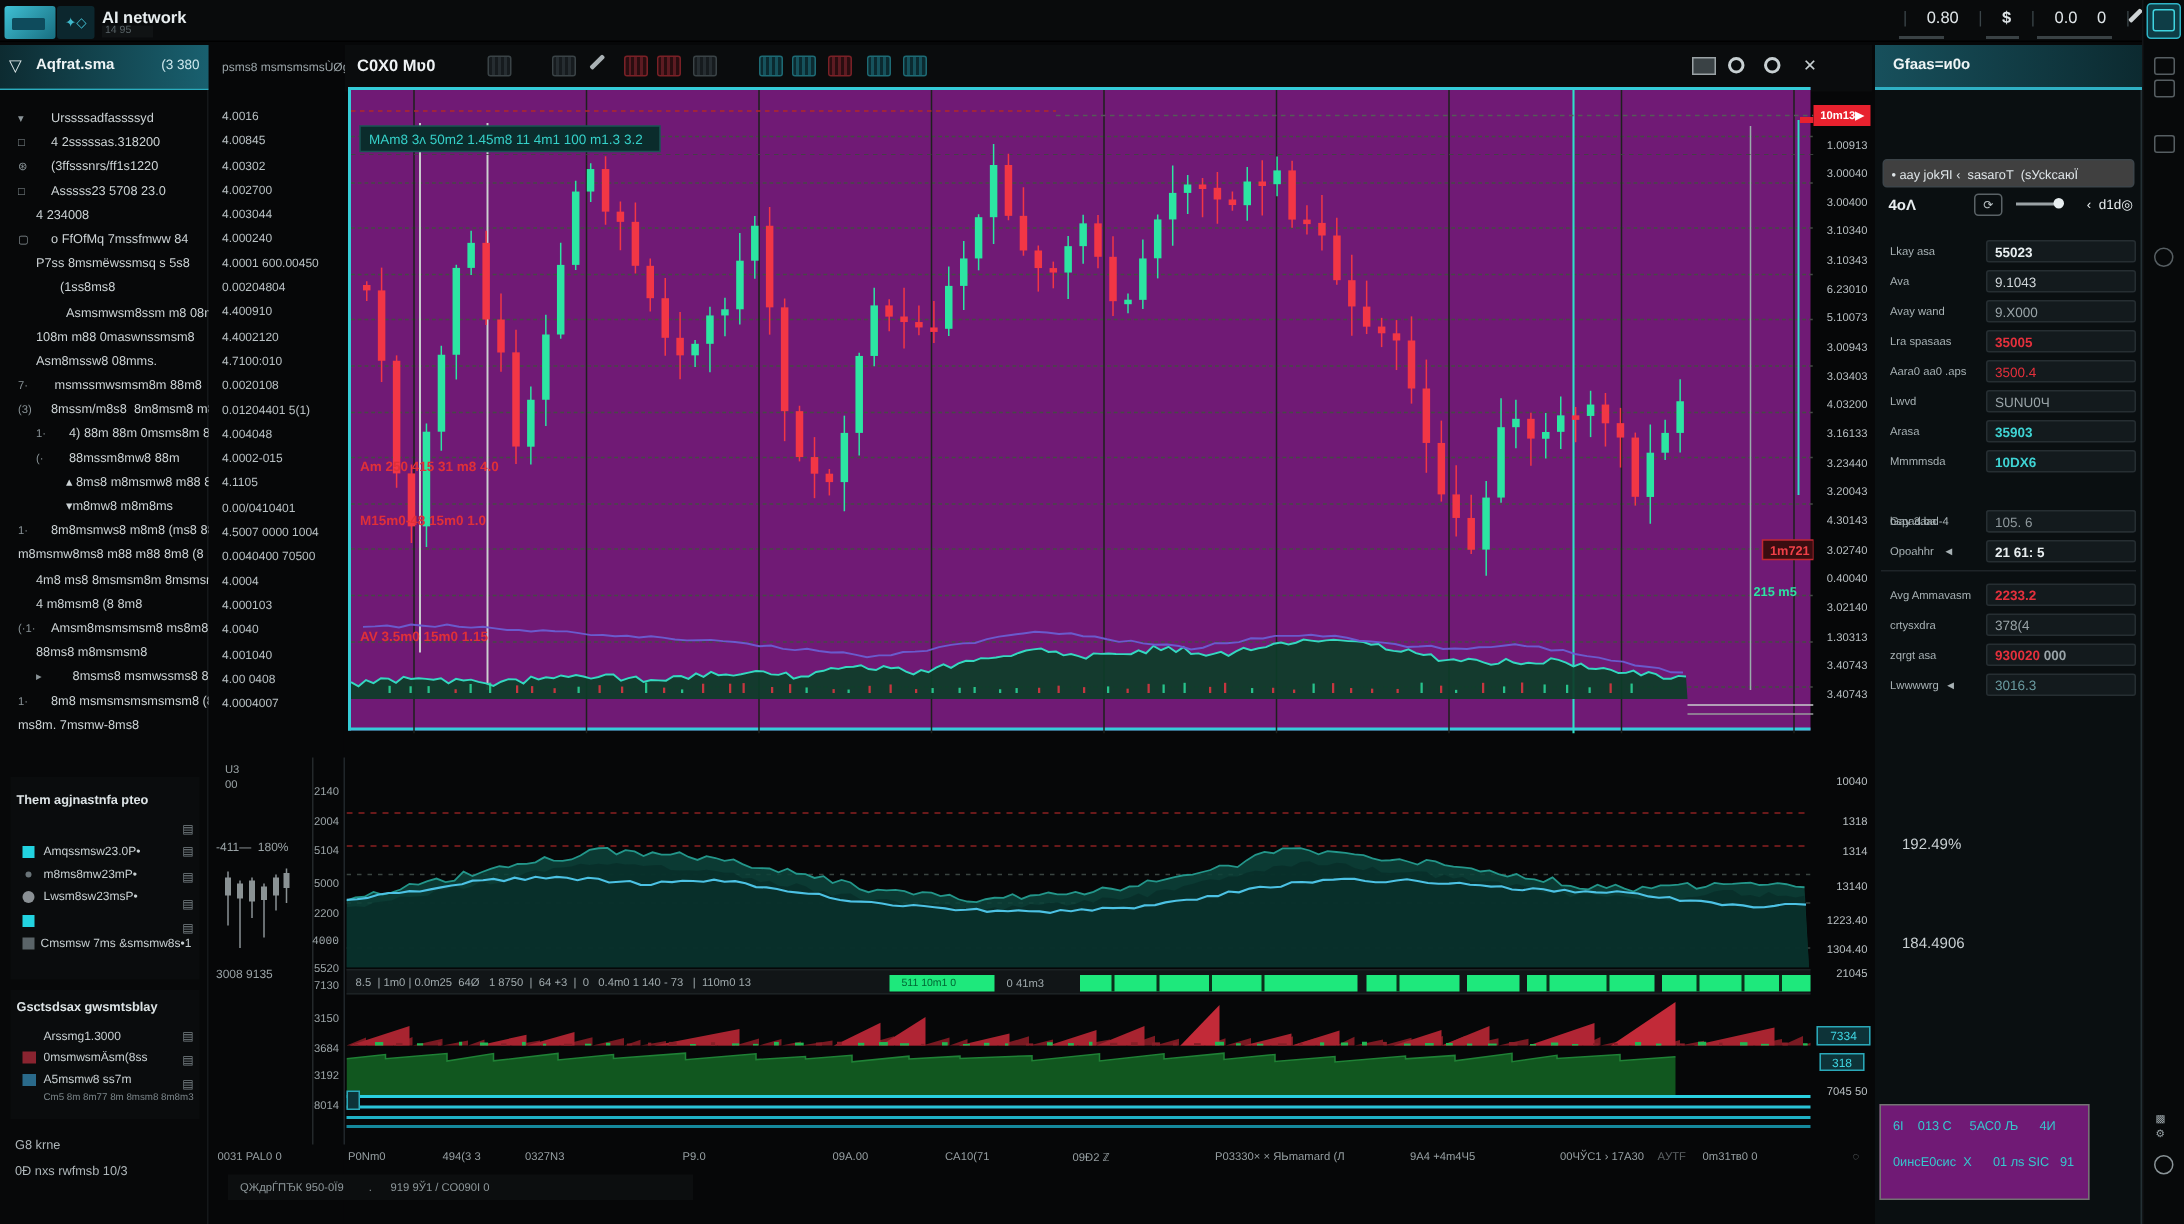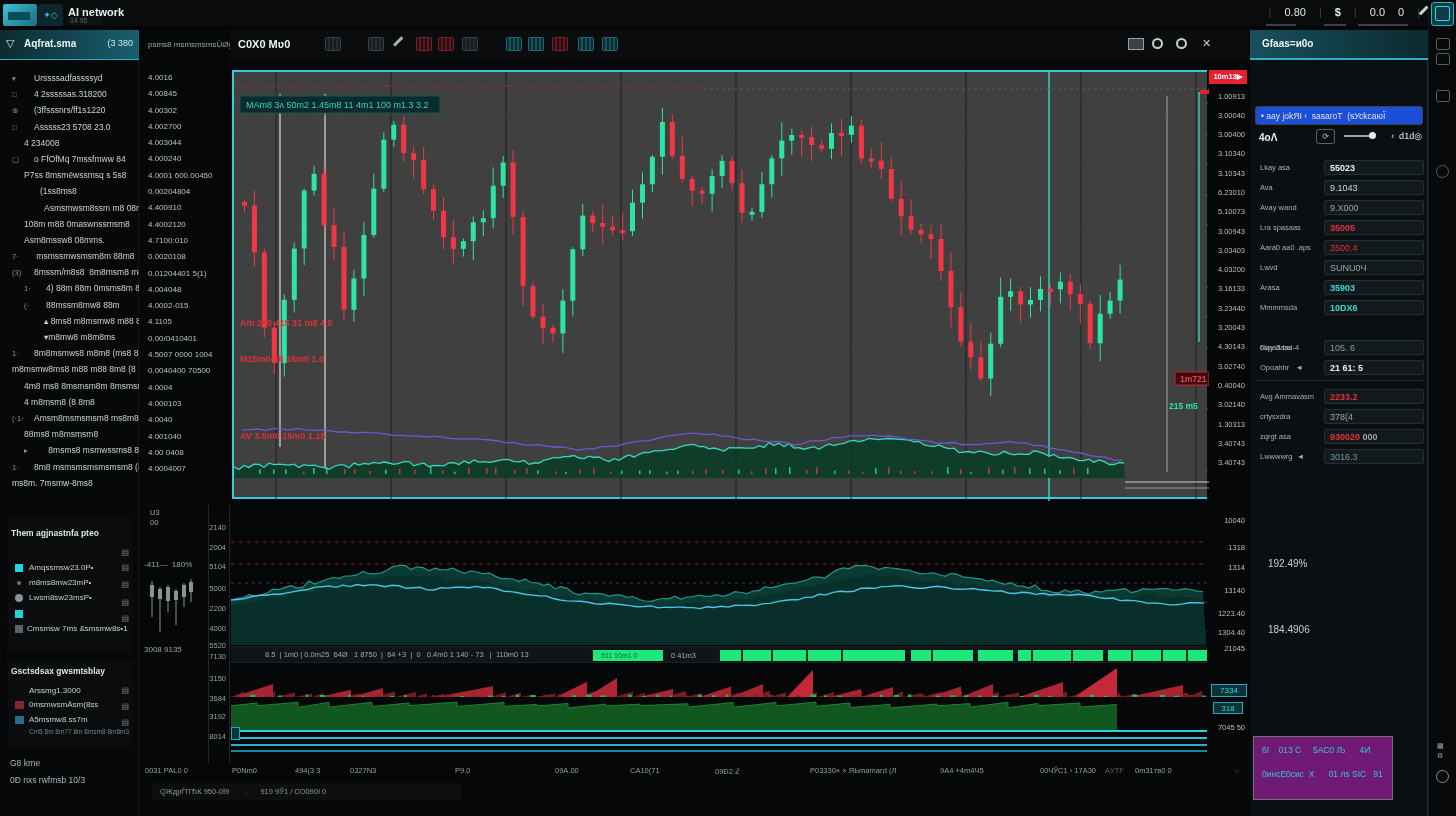--- a/index.html
+++ b/index.html
@@ -23,27 +23,27 @@
 .pcol { position:absolute; left:140px; top:30px; width:89px; height:786px; background:#060708; }
 .pchead { position:absolute; left:8px; top:10px; font-size:8px; color:#9aa4a8; }
 .pcr { height:16.3px; line-height:16.3px; font-size:8px; color:#b9c1c4; white-space:nowrap; }
 
 .chartwin { position:absolute; left:230px; top:30px; width:1018px; height:740px; }
 .chead { position:absolute; left:0; top:0; width:1018px; height:31px; background:#0a0c0d; }
 .ctitle { position:absolute; left:8px; top:8px; color:#eef2f4; font-weight:bold; font-size:11px; }
 .cicon { position:absolute; top:7px; width:16px; height:14px; border:1px solid #3a4346; border-radius:2px; background:repeating-linear-gradient(90deg,#161b1e 0 2px,#262d31 2px 4px); }
 .cicon.teal { border-color:#1d6a74; background:repeating-linear-gradient(90deg,#0b2a30 0 2px,#16525c 2px 4px); }
 .cicon.red { border-color:#7a2026; background:repeating-linear-gradient(90deg,#2a0d10 0 2px,#5c1b22 2px 4px); }
-.plot { position:absolute; left:2px; top:40px; width:975px; height:429px; background:#404040; border:2px solid #35ccd8; border-right:none; }
+.plot { position:absolute; left:2px; top:28px; width:975px; height:429px; background:#701a75; border:2px solid #35ccd8; border-right:none; }
 .paxis { position:absolute; left:979px; top:32px; width:39px; height:720px; font-size:7.5px; color:#b8bfc2; }
 .pxbox { position:absolute; top:8px; right:1px; width:38px; height:14px; background:#e8212e; color:#fff; font-size:7.5px; line-height:14px; text-align:center; font-weight:bold; }
 
 .lpane { position:absolute; left:231px; top:505px; width:976px; height:258px; }
 .laxis { position:absolute; left:142px; top:505px; width:87px; height:258px; font-size:7.5px; color:#9aa3a6; }
-.statstrip { position:absolute; left:0; top:141px; width:976px; height:17px; background:#111517; border-top:1px solid #1c2224; border-bottom:1px solid #1c2224; font-size:7.5px; color:#9fa9ac; line-height:15px; white-space:nowrap;padding-left:28px; }
+.statstrip { position:absolute; left:0; top:141px; width:976px; height:17px; background:#111517; border-top:1px solid #1c2224; border-bottom:1px solid #1c2224; font-size:7.5px; color:#9fa9ac; line-height:15px; white-space:nowrap; }
 .gblock { position:absolute; top:2.5px; height:11px; background:#1ee87c; }
 .cyl { position:absolute; left:0; width:976px; }
 
 .rpanel { position:absolute; left:1250px; top:30px; width:178px; height:786px; background:#0a0f11; border-right:1px solid #233035; }
 .rphead { position:absolute; left:0; top:0; width:178px; height:30px; background:linear-gradient(90deg,#17505c,#0c2a30); border-bottom:2px solid #2fb0c4; }
 .rphead .t { position:absolute; left:12px; top:8px; color:#eef4f5; font-weight:bold; font-size:10px; }
 .rpsym { position:absolute; left:0; top:32px; width:178px; height:42px; background:#0c2023; }
 .frow { position:absolute; left:8px; width:166px; height:20px; }
 .flabel { position:absolute; left:2px; top:5px; font-size:7.5px; color:#a8b2b5; white-space:nowrap; }
 .finput { position:absolute; right:0; top:2px; width:100px; height:15px; background:#131a1d; border:1px solid #262e32; border-radius:2px; font-size:9px; line-height:14px; padding-left:5px; color:#dfe5e8; white-space:nowrap; }
@@ -526,21 +526,21 @@
     <line x1="47" y1="2" x2="47" y2="25" stroke="#8a9294" stroke-width="1"></line>
       <rect x="45" y="5" width="4" height="10" fill="#8a9294"></rect>
   </svg>
   <div style="position:absolute;left:2px;top:140px;font-size:8px;">3008&nbsp;9135</div>
   <div style="position:absolute;left:66px;top:0px;width:1px;height:258px;background:#23282a;"></div>
 <div style="position:absolute;top:17.5px;right:3px;font-size:7.5px;color:#9aa3a6;">2140</div>
 <div style="position:absolute;top:37.5px;right:3px;font-size:7.5px;color:#9aa3a6;">2004</div>
 <div style="position:absolute;top:56.5px;right:3px;font-size:7.5px;color:#9aa3a6;">5104</div>
 <div style="position:absolute;top:78.5px;right:3px;font-size:7.5px;color:#9aa3a6;">5000</div>
 <div style="position:absolute;top:98.5px;right:3px;font-size:7.5px;color:#9aa3a6;">2200</div>
-<div style="position:absolute;top:118.5px;right:3px;font-size:7.5px;color:#9aa3a6;">4000</div>
+<div style="position:absolute;top:118.5px;right:3px;font-size:7.5px;color:#9aa3a6;font-family:Liberation Mono, monospace;">4000</div>
 <div style="position:absolute;top:135.5px;right:3px;font-size:7.5px;color:#9aa3a6;">5520</div>
 <div style="position:absolute;top:146.5px;right:3px;font-size:7.5px;color:#9aa3a6;">7130</div>
 <div style="position:absolute;top:168.5px;right:3px;font-size:7.5px;color:#9aa3a6;">3150</div>
 <div style="position:absolute;top:188.5px;right:3px;font-size:7.5px;color:#9aa3a6;">3684</div>
 <div style="position:absolute;top:206.5px;right:3px;font-size:7.5px;color:#9aa3a6;">3192</div>
 <div style="position:absolute;top:226.5px;right:3px;font-size:7.5px;color:#9aa3a6;">8014</div>
 </div>
 <div style="position:absolute;left:229px;top:505px;width:1px;height:258px;background:#20262a;"></div>
 <div class="lpane">
   <svg width="976" height="140" style="position:absolute;left:0;top:0;">
@@ -739,21 +739,21 @@
     <span style="left:993px">0m31тв0&nbsp;0</span>
     <span style="left:963px;opacity:0.6">AУTF</span>
     <span style="left:1093px">◌</span>
 </div>
 <div class="binfo">QЖдрЃПЂК&nbsp;950-0Ї9&nbsp;&nbsp;&nbsp;&nbsp;&nbsp;&nbsp;&nbsp;&nbsp;.&nbsp;&nbsp;&nbsp;&nbsp;&nbsp;&nbsp;919&nbsp;9Ў1&nbsp;/&nbsp;СО090І&nbsp;0</div>
 
 <div class="rpanel">
   <div class="rphead">
       <span class="t">Gfaas=и0о</span>
     </div>
-  <div style="position:absolute;left:5px;top:76px;width:168px;height:19px;background:#1d4ed8;border:1px solid #3c4449;border-radius:3px;color:#dfe5e8;font-size:8.5px;line-height:18px;padding:0 5px;white-space:nowrap;">•&nbsp;aay&nbsp;jokЯІ&nbsp;‹&nbsp;&nbsp;sasaгоТ&nbsp;&nbsp;(sУсkсаюЇ</div>
+  <div style="position:absolute;left:5px;top:76px;width:168px;height:19px;background:#404040;border:1px solid #3c4449;border-radius:3px;color:#dfe5e8;font-size:8.5px;line-height:18px;padding:0 5px;white-space:nowrap;">•&nbsp;aay&nbsp;jokЯІ&nbsp;‹&nbsp;&nbsp;sasaгоТ&nbsp;&nbsp;(sУсkсаюЇ</div>
   <div style="position:absolute;left:9px;top:102px;font-size:10px;font-weight:bold;color:#e8eef0;">4оΛ</div>
   <div style="position:absolute;left:66px;top:99px;width:19px;height:15px;border:1px solid #5a6266;border-radius:3px;color:#b8c0c3;font-size:8px;text-align:center;line-height:14px;">⟳</div>
   <div style="position:absolute;left:94px;top:105px;width:27px;height:2px;background:#9aa2a5;"></div>
   <div style="position:absolute;left:119px;top:102px;width:7px;height:7px;background:#e8eef0;border-radius:50%;"></div>
   <div style="position:absolute;right:5px;top:101px;font-size:9px;color:#e8eef0;">‹&nbsp;&nbsp;ԁ1ԁ◎</div>
 <div class="frow" style="top:128px;">
       <div class="flabel">Lkay asa</div>
       <div class="finput" style="color:#e8eef0;font-weight:bold;">55023</div>
     </div>
 <div class="frow" style="top:148px;">

